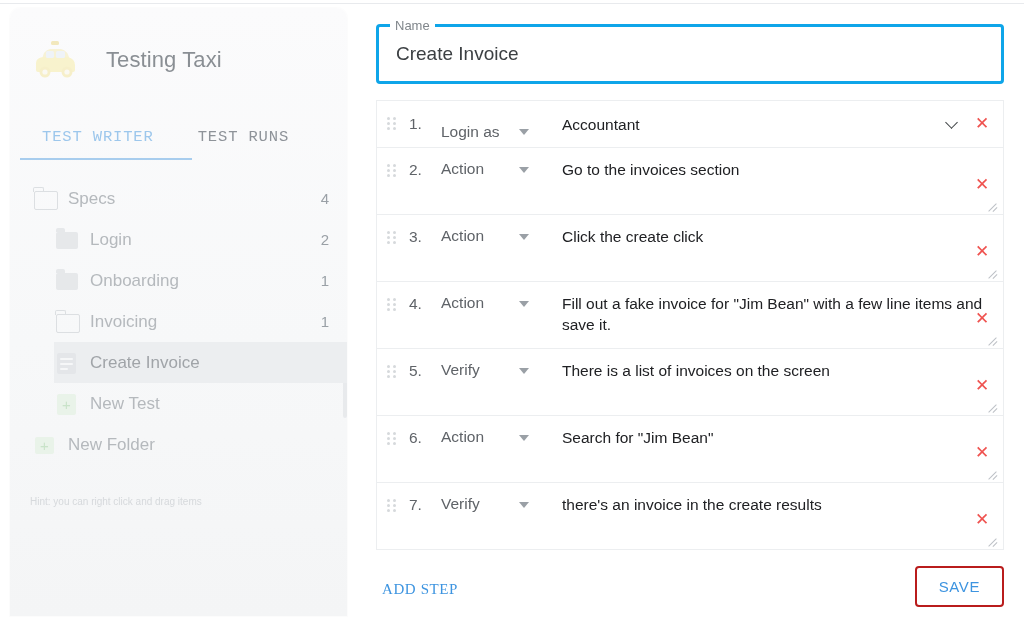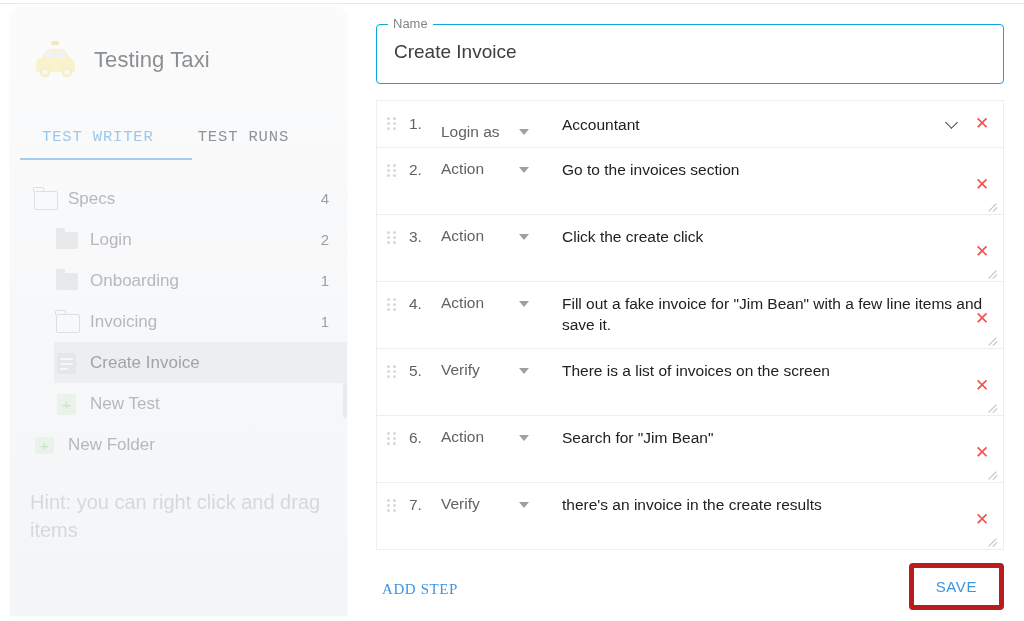--- a/index.html
+++ b/index.html
@@ -51,21 +51,21 @@
     border-radius: 2px;
     opacity: .75;
   }
 
   .brand {
     position: absolute;
     left: 20px;
     top: 24px;
     display: flex;
     align-items: center;
-    gap: 14px;
+    gap: 26px;
     height: 56px;
   }
   .brand-logo {
     width: 50px;
     height: 46px;
     position: relative;
     opacity: .55;
   }
   .brand-title {
     font-size: 22px;
@@ -141,21 +141,21 @@
   .tree-count {
     margin-left: auto;
     font-size: 15px;
     color: #9aa0a6;
   }
   .hint {
     position: absolute;
     left: 20px;
     top: 480px;
     width: 300px;
-    font-size: 20px;
+    font-size: 10px;
     line-height: 28px;
     color: #d6d9dc;
   }
 
   
   .folder-outline, .folder-solid {
     position: absolute;
     left: 2px; top: 3px;
     width: 22px; height: 17px;
     border-radius: 2px;
@@ -228,21 +228,21 @@
     width: 630px;
     height: 621px;
   }
 
   .name-field {
     position: absolute;
     left: 0;
     top: 24px;
     width: 628px;
     height: 60px;
-    border: 1px solid #0ea5e9;
+    border: 3px solid #0ea5e9;
     border-radius: 4px;
     box-sizing: border-box;
     background: #fff;
   }
   .name-legend {
     position: absolute;
     left: 11px;
     top: -9px;
     padding: 0 5px;
     background: #fff;
@@ -432,21 +432,21 @@
     font-family: Liberation Serif, serif;
     cursor: pointer;
     margin-top: 7px;
   }
   .save-btn {
     margin-left: auto;
     font-size: 15px;
     letter-spacing: .6px;
     color: #3d94e0;
     background: #fff;
-    border: 5px solid #b91c1c;
+    border: 2px solid #b91c1c;
     border-radius: 4px;
     padding: 10px 22px;
     font-family: inherit;
     cursor: pointer;
   }
 </style>
 </head>
 <body>
 
 <div class="page">

